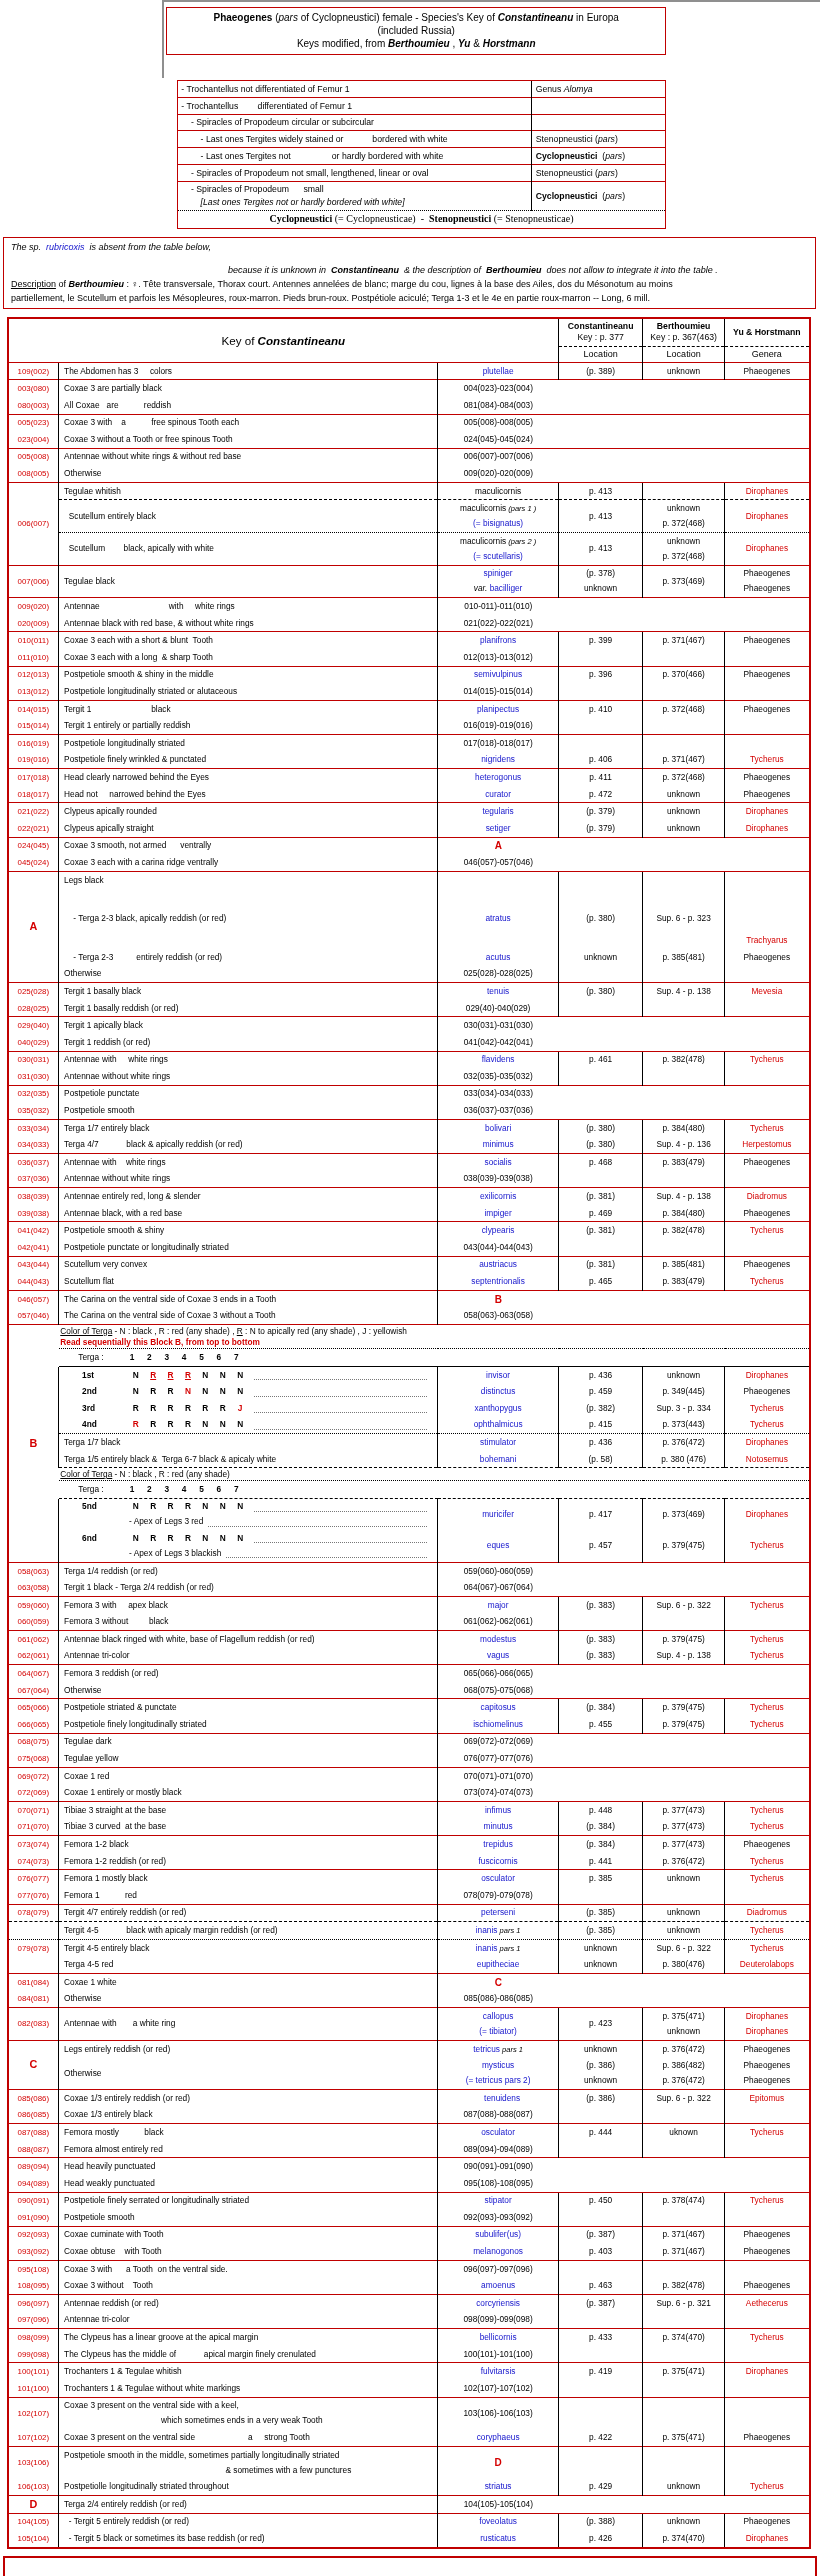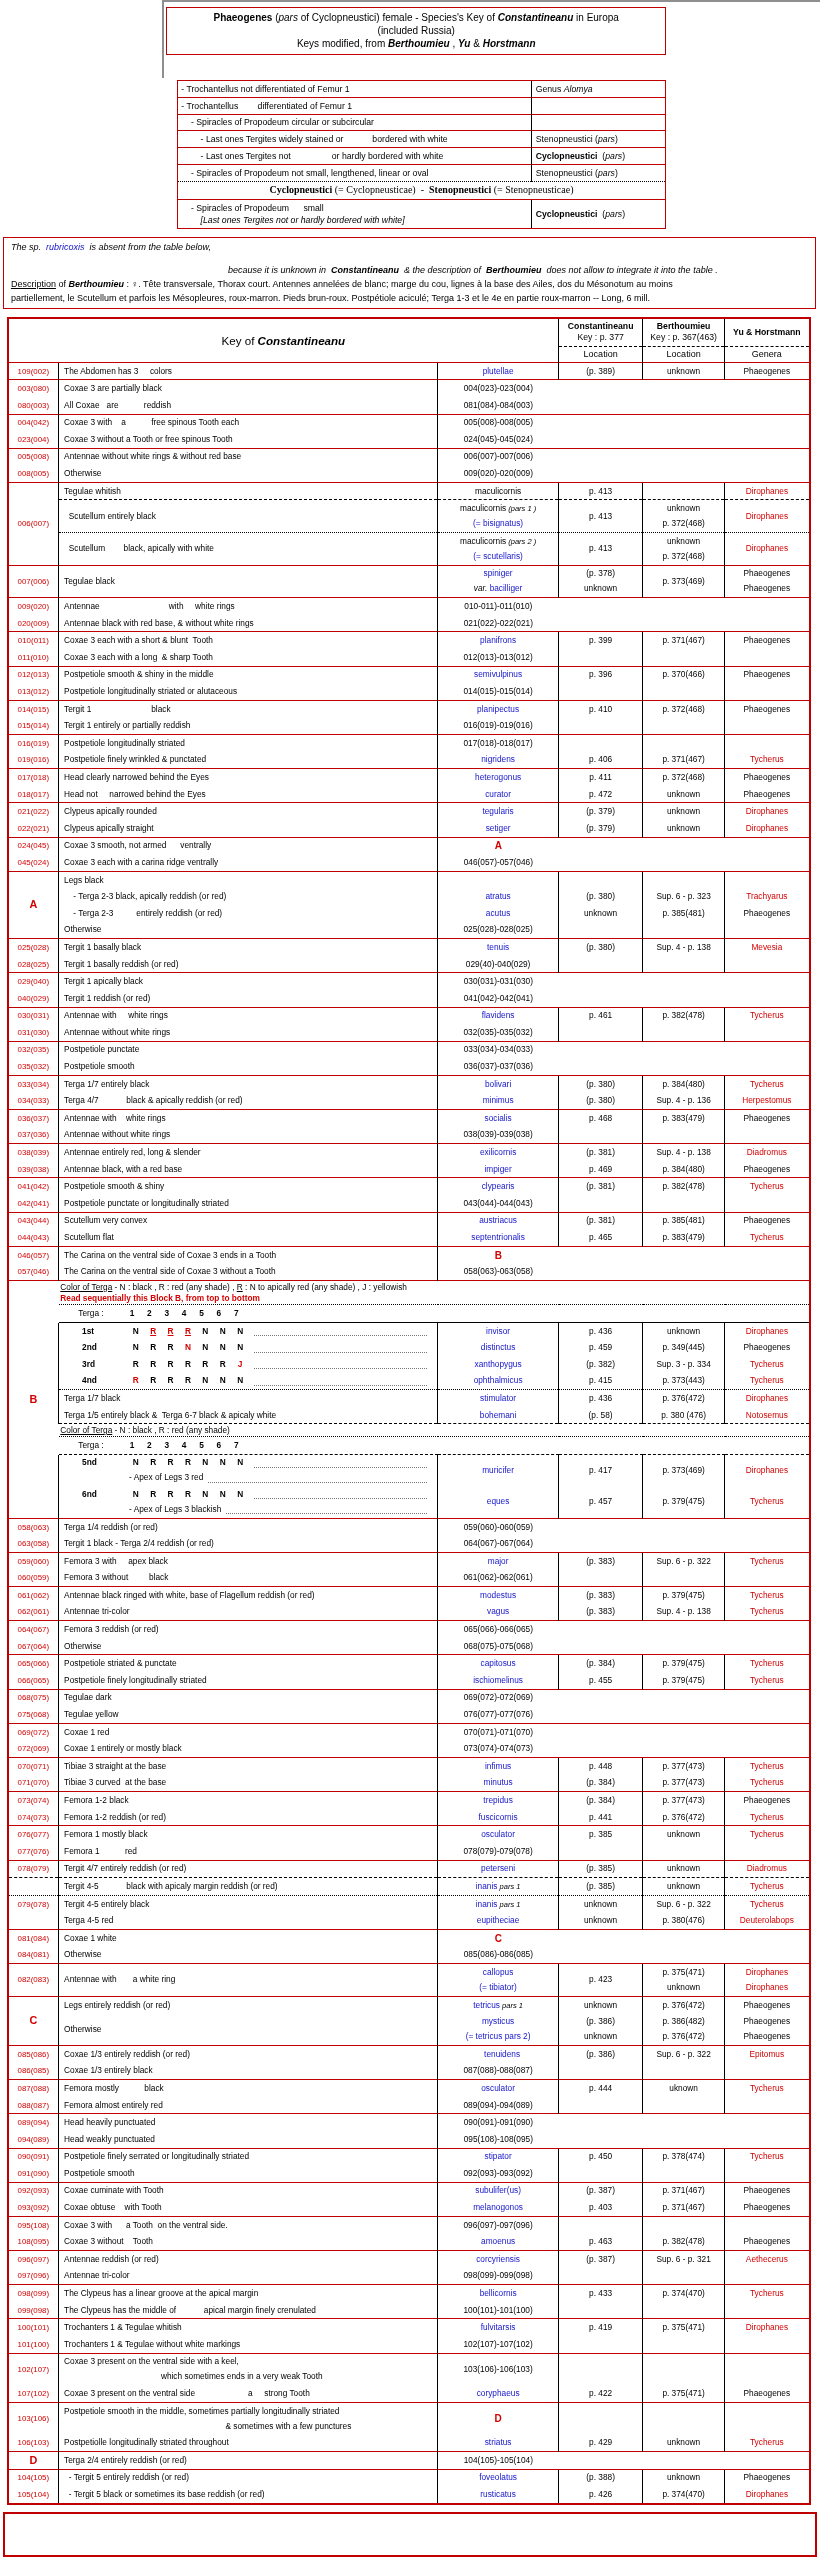--- a/index.html
+++ b/index.html
@@ -88,25 +88,25 @@
         </tr>
         <tr>
           <td><div><span>        - Last ones Tergites not                 or hardly bordered with white</span></div></td>
           <td class="cv"><span style="font-weight: bold;">Cyclopneustici</span><span>  (</span><span style="font-style: italic;">pars</span><span>)</span></td>
         </tr>
         <tr>
           <td><div><span>    - Spiracles of Propodeum not small, lengthened, linear or oval</span></div></td>
           <td class="cv"><span>Stenopneustici (</span><span style="font-style: italic;">pars</span><span>)</span></td>
         </tr>
         <tr>
-          <td class="cfoot" colspan="2"><span style="font-weight: bold;">Cyclopneustici</span><span> (= Cyclopneusticae)  -  </span><span style="font-weight: bold;">Stenopneustici</span><span> (= Stenopneusticae)</span></td>
+          <td><div><span>    - Spiracles of Propodeum      small</span></div><div><span style="font-style: italic;">        [Last ones Tergites not or hardly bordered with white]</span></div></td>
+          <td class="cv"><span style="font-weight: bold;">Cyclopneustici</span><span>  (</span><span style="font-style: italic;">pars</span><span>)</span></td>
         </tr>
         <tr>
-          <td><div><span>    - Spiracles of Propodeum      small</span></div><div><span style="font-style: italic;">        [Last ones Tergites not or hardly bordered with white]</span></div></td>
-          <td class="cv"><span style="font-weight: bold;">Cyclopneustici</span><span>  (</span><span style="font-style: italic;">pars</span><span>)</span></td>
+          <td class="cfoot" colspan="2"><span style="font-weight: bold;">Cyclopneustici</span><span> (= Cyclopneusticae)  -  </span><span style="font-weight: bold;">Stenopneustici</span><span> (= Stenopneusticae)</span></td>
         </tr>
       </tbody>
     </table>
 </div>
 
 <div id="intro-box"><div><span style="font-style: italic;">The sp.  </span><span style="font-style: italic; color: rgb(20, 20, 204);">rubricoxis</span><span style="font-style: italic;">  is absent from the table below,</span></div><div class="in-pad"><span style="font-style: italic;">because it is unknown in  </span><span style="font-weight: bold; font-style: italic;">Constantineanu</span><span style="font-style: italic;">  &amp; the description of  </span><span style="font-weight: bold; font-style: italic;">Berthoumieu</span><span style="font-style: italic;">  does not allow to integrate it into the table .</span></div><div><span style="text-decoration: underline;">Description</span><span> of </span><span style="font-weight: bold; font-style: italic;">Berthoumieu</span><span> : ♀. Tête transversale, Thorax court. Antennes annelées de blanc; marge du cou, lignes à la base des Ailes, dos du Mésonotum au moins</span></div><div><span>partiellement, le Scutellum et parfois les Mésopleures, roux-marron. Pieds brun-roux. Postpétiole aciculé; Terga 1-3 et le 4e en partie roux-marron -- Long, 6 mill.</span></div></div>
 
 <div id="key-wrap">
   <table class="kt" id="key-head">
     <colgroup>
@@ -200,21 +200,21 @@
         <colgroup>
           <col class="c-lab">
           <col class="c-t">
           <col class="c-sp">
           <col class="c-l1">
           <col class="c-l2">
           <col>
         </colgroup>
         <tbody>
           <tr>
-            <td class="lab">004(042)</td>
+            <td class="lab">005(023)</td>
             <td class="kt-t"><div>Coxae 3 with    a           free spinous Tooth each</div></td>
             <td class="kt-sp">
               <div>005(008)-008(005)</div>
             </td>
             <td class="kt-rest" colspan="3"></td>
           </tr>
           <tr>
             <td class="lab">023(004)</td>
             <td class="kt-t"><div>Coxae 3 without a Tooth or free spinous Tooth</div></td>
             <td class="kt-sp">
@@ -668,21 +668,21 @@
             <td class="kt-sp">
               <div><span style="color: rgb(20, 20, 204);">atratus</span></div>
             </td>
             <td class="kt-l1">
               <div>(p. 380)</div>
             </td>
             <td class="kt-l2">
               <div>Sup. 6 - p. 323</div>
             </td>
             <td class="kt-g">
-              <div style="color: rgb(212, 0, 0);">Trachyarus</div>
+              <div style="color: rgb(212, 0, 0); margin-top: 44px;">Trachyarus</div>
             </td>
           </tr>
           <tr>
             <td class="kt-t"><div>    - Terga 2-3          entirely reddish (or red)</div></td>
             <td class="kt-sp">
               <div><span style="color: rgb(20, 20, 204);">acutus</span></div>
             </td>
             <td class="kt-l1">
               <div>unknown</div>
             </td>

